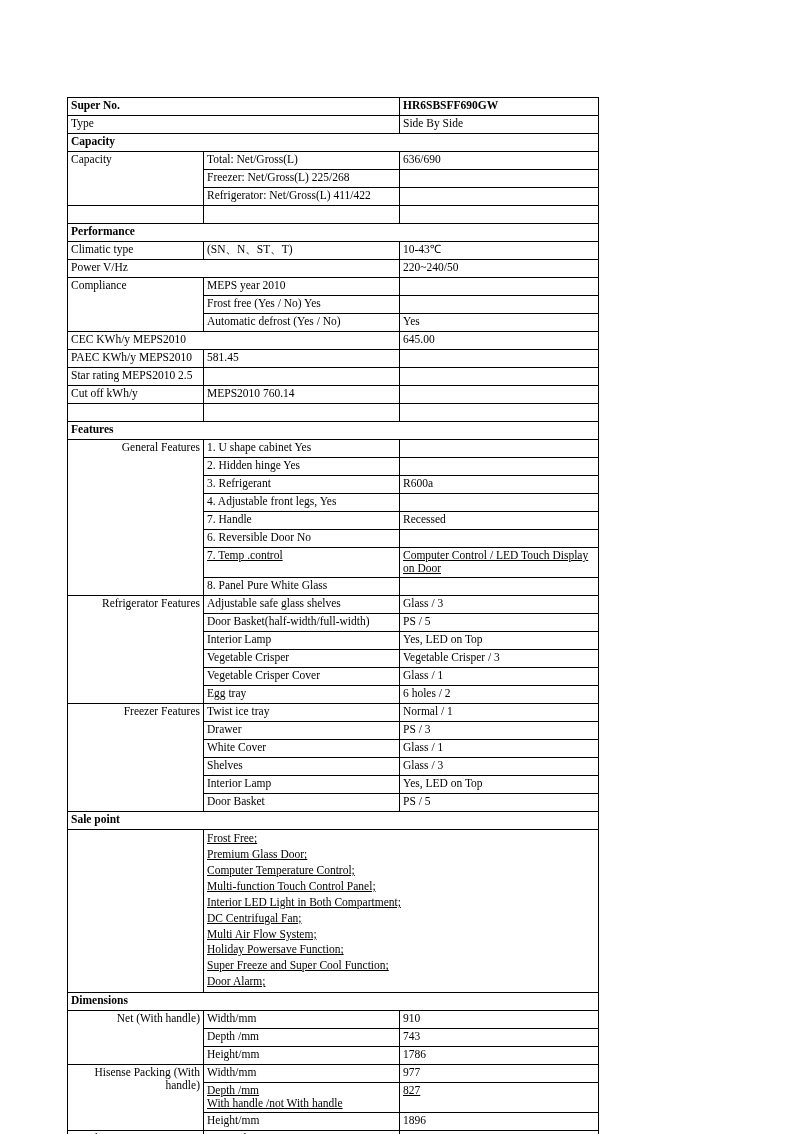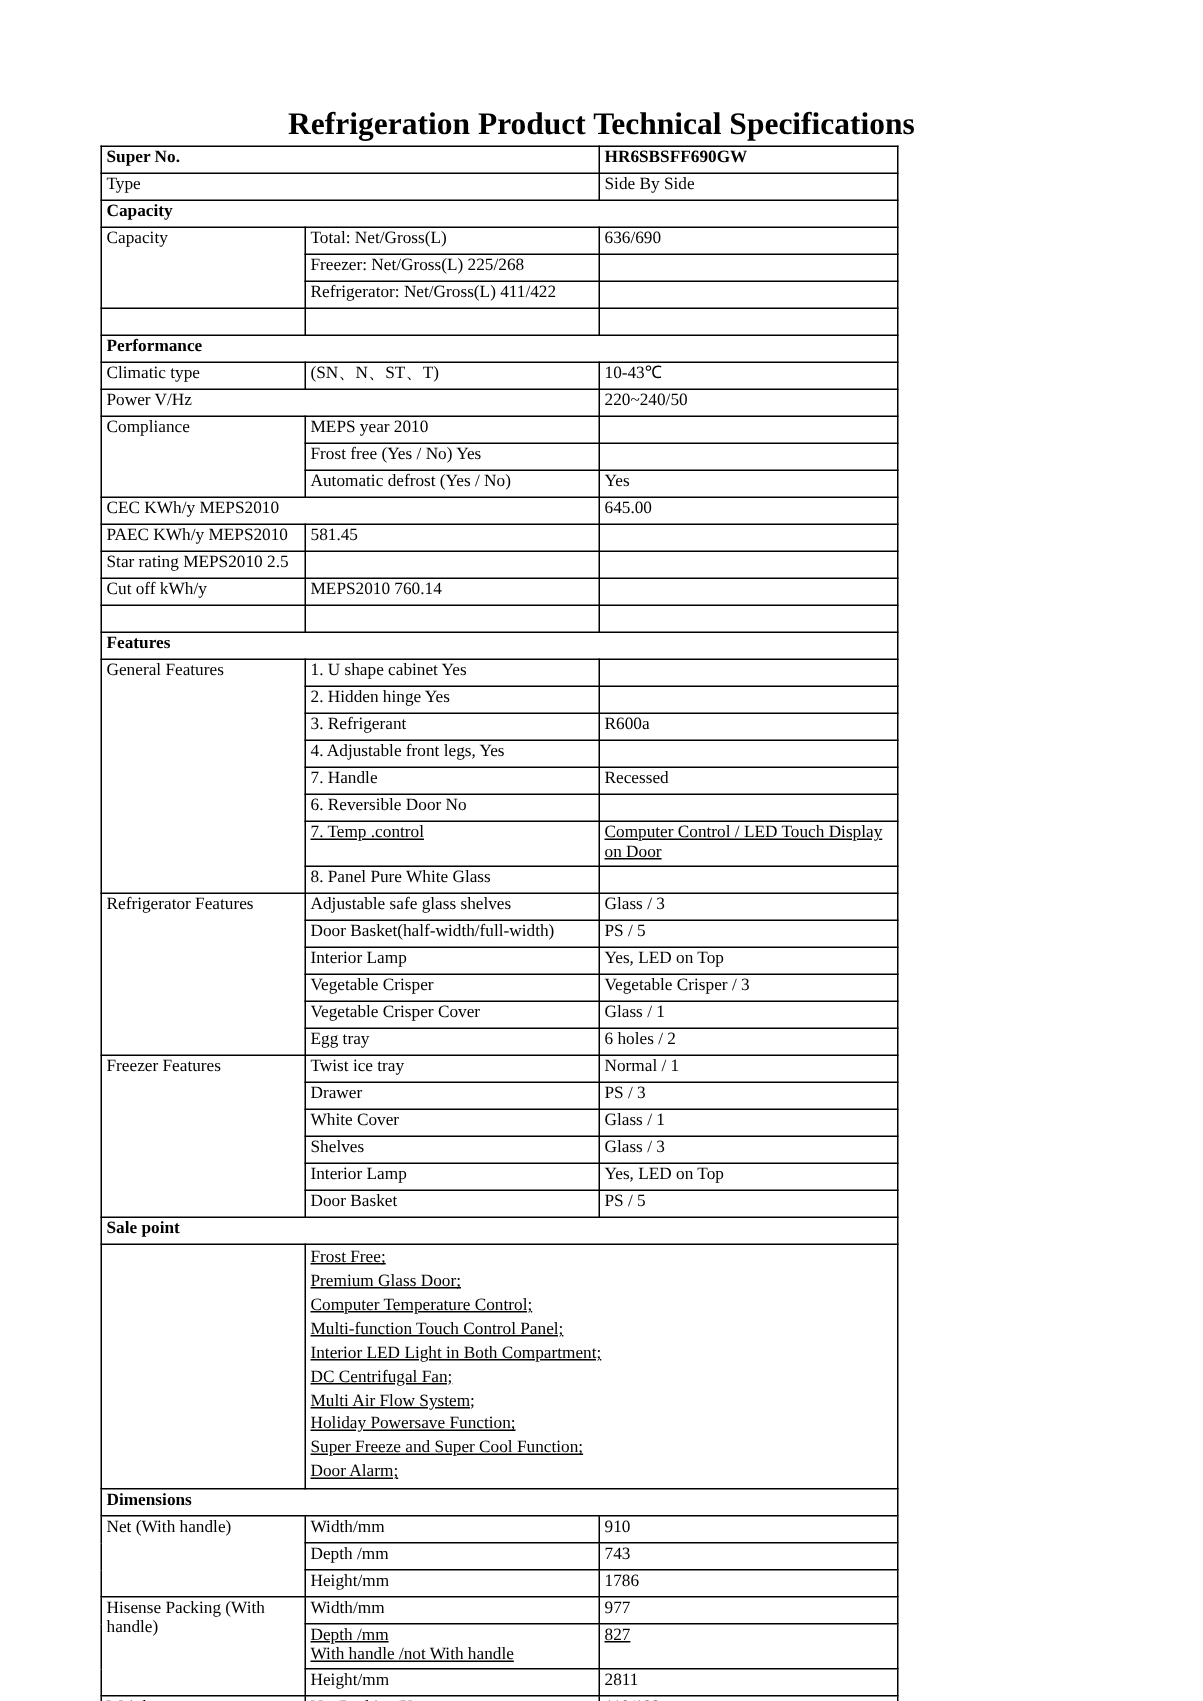--- a/index.html
+++ b/index.html
@@ -60,29 +60,28 @@
   .mid { vertical-align: middle; margin-left: 40px; }
   .blankrow td { height: 14px; }
   .salepoint-cell {
     height: 200px;
     vertical-align: top;
     padding-top: 4px;
     line-height: 1.38;
     text-decoration: underline;
   }
   .salepoint-cell div { white-space: pre; }
-  .vcenter { vertical-align: middle; }
+  .vcenter { vertical-align: middle; text-align: right; }
   .nowrap { white-space: nowrap; margin-left: 27px; }
 </style>
 </head>
 <body>
 
 <div class="page">
 
-  <div class="doc-title">Refrigeration Product Technical Specifications</div>
 
   <table class="spec">
     <colgroup>
       <col class="c1">
         <col class="c2">
         <col class="c3">
     </colgroup>
     <tbody>
 
       <tr>
@@ -296,21 +295,21 @@
         <td>Width/mm</td>
         <td>977</td>
       </tr>
       <tr>
         <td class="tall" style="white-space:pre;">Depth /mm
 With handle /not With handle</td>
         <td class="tall mid">827</td>
       </tr>
       <tr>
         <td>Height/mm</td>
-        <td>2811</td>
+        <td>1896</td>
       </tr>
       <tr>
         <td>Weight</td>
         <td>Net/Packing/Kg</td>
         <td>118/132</td>
       </tr>
     </tbody>
   </table>
 
 </div>

